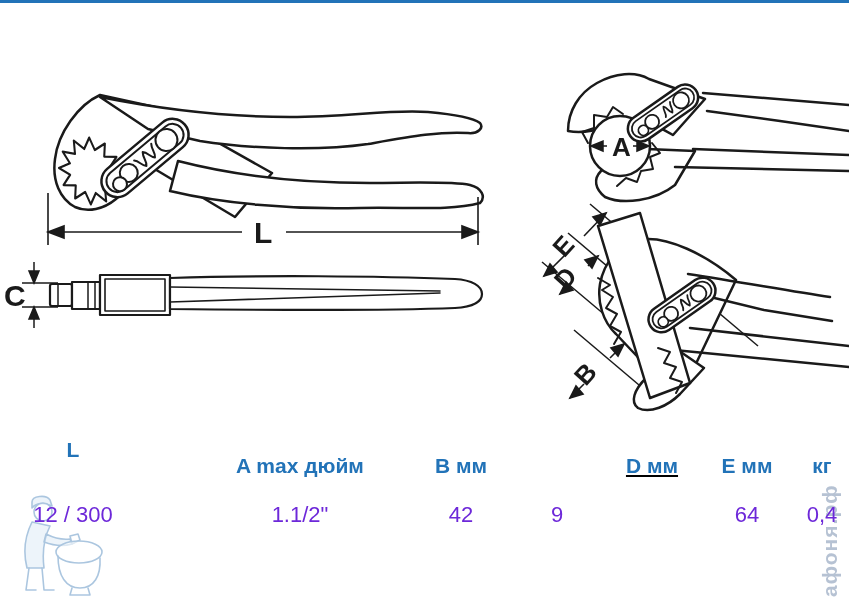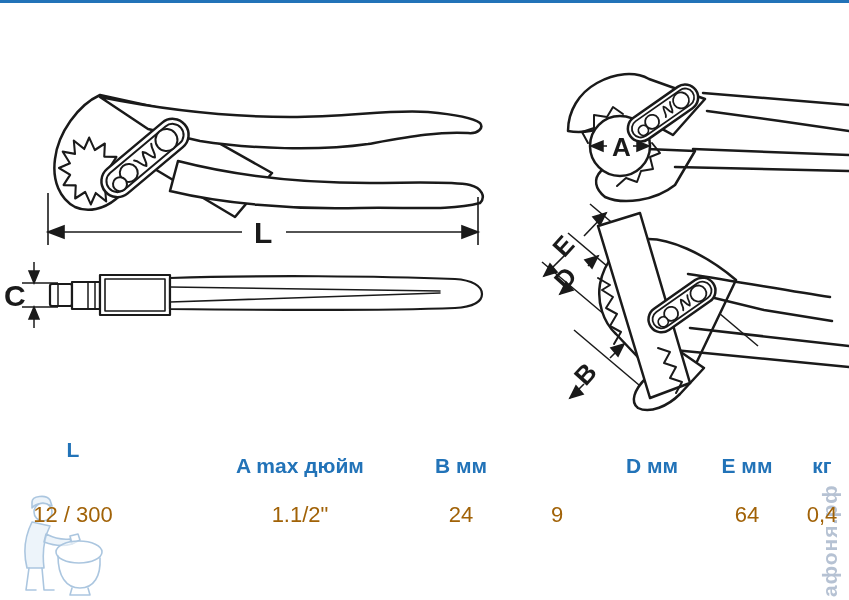--- a/index.html
+++ b/index.html
@@ -8,21 +8,21 @@
     background:#ffffff;font-family:"Liberation Sans",sans-serif;
   }
   .topline{position:absolute;left:0;top:0;width:849px;height:3px;background:#2273b8;}
   svg{position:absolute;}
   svg text{font-family:"Liberation Sans",sans-serif;fill:#1a1a1a;font-weight:600;}
   
   .spec-table{position:absolute;left:0;top:438px;width:849px;height:100px;z-index:3;}
   .col{position:absolute;top:0;height:96px;text-align:center;}
   .th{color:#2273b8;font-size:21px;font-weight:700;line-height:24px;}
   .th.single{margin-top:16px;}
-  .td{position:absolute;top:64px;left:0;right:0;color:#a16207;font-size:22px;font-weight:400;}
+  .td{position:absolute;top:64px;left:0;right:0;color:#6d28d9;font-size:22px;font-weight:400;}
   
   .wm-vert{
     position:absolute;left:818px;top:597px;width:145px;z-index:1;
     transform:rotate(-90deg);transform-origin:0 0;
     font-size:21px;font-weight:700;letter-spacing:1px;
     color:#aab8cc;opacity:.85;text-shadow:1px 1px 0 rgba(255,255,255,.9);
   }
   .wm-mascot{z-index:1;opacity:.65;}
 </style>
 </head>
@@ -188,26 +188,26 @@
   <div class="col" style="left:3px;width:140px;">
     <div class="th">L</div>
     <div class="td">12 / 300</div>
   </div>
   <div class="col" style="left:220px;width:160px;">
     <div class="th single">A max дюйм</div>
     <div class="td">1.1/2"</div>
   </div>
   <div class="col" style="left:411px;width:100px;">
     <div class="th single">B мм</div>
-    <div class="td">24</div>
+    <div class="td">42</div>
   </div>
   <div class="col" style="left:507px;width:100px;">
     <div class="td">9</div>
   </div>
-  <div class="col" style="left:602px;width:100px;">
+  <div class="col" style="left:602px;width:100px;text-decoration:underline;">
     <div class="th single">D мм</div>
   </div>
   <div class="col" style="left:697px;width:100px;">
     <div class="th single">E мм</div>
     <div class="td">64</div>
   </div>
   <div class="col" style="left:782px;width:80px;">
     <div class="th single">кг</div>
     <div class="td">0,4</div>
   </div>

